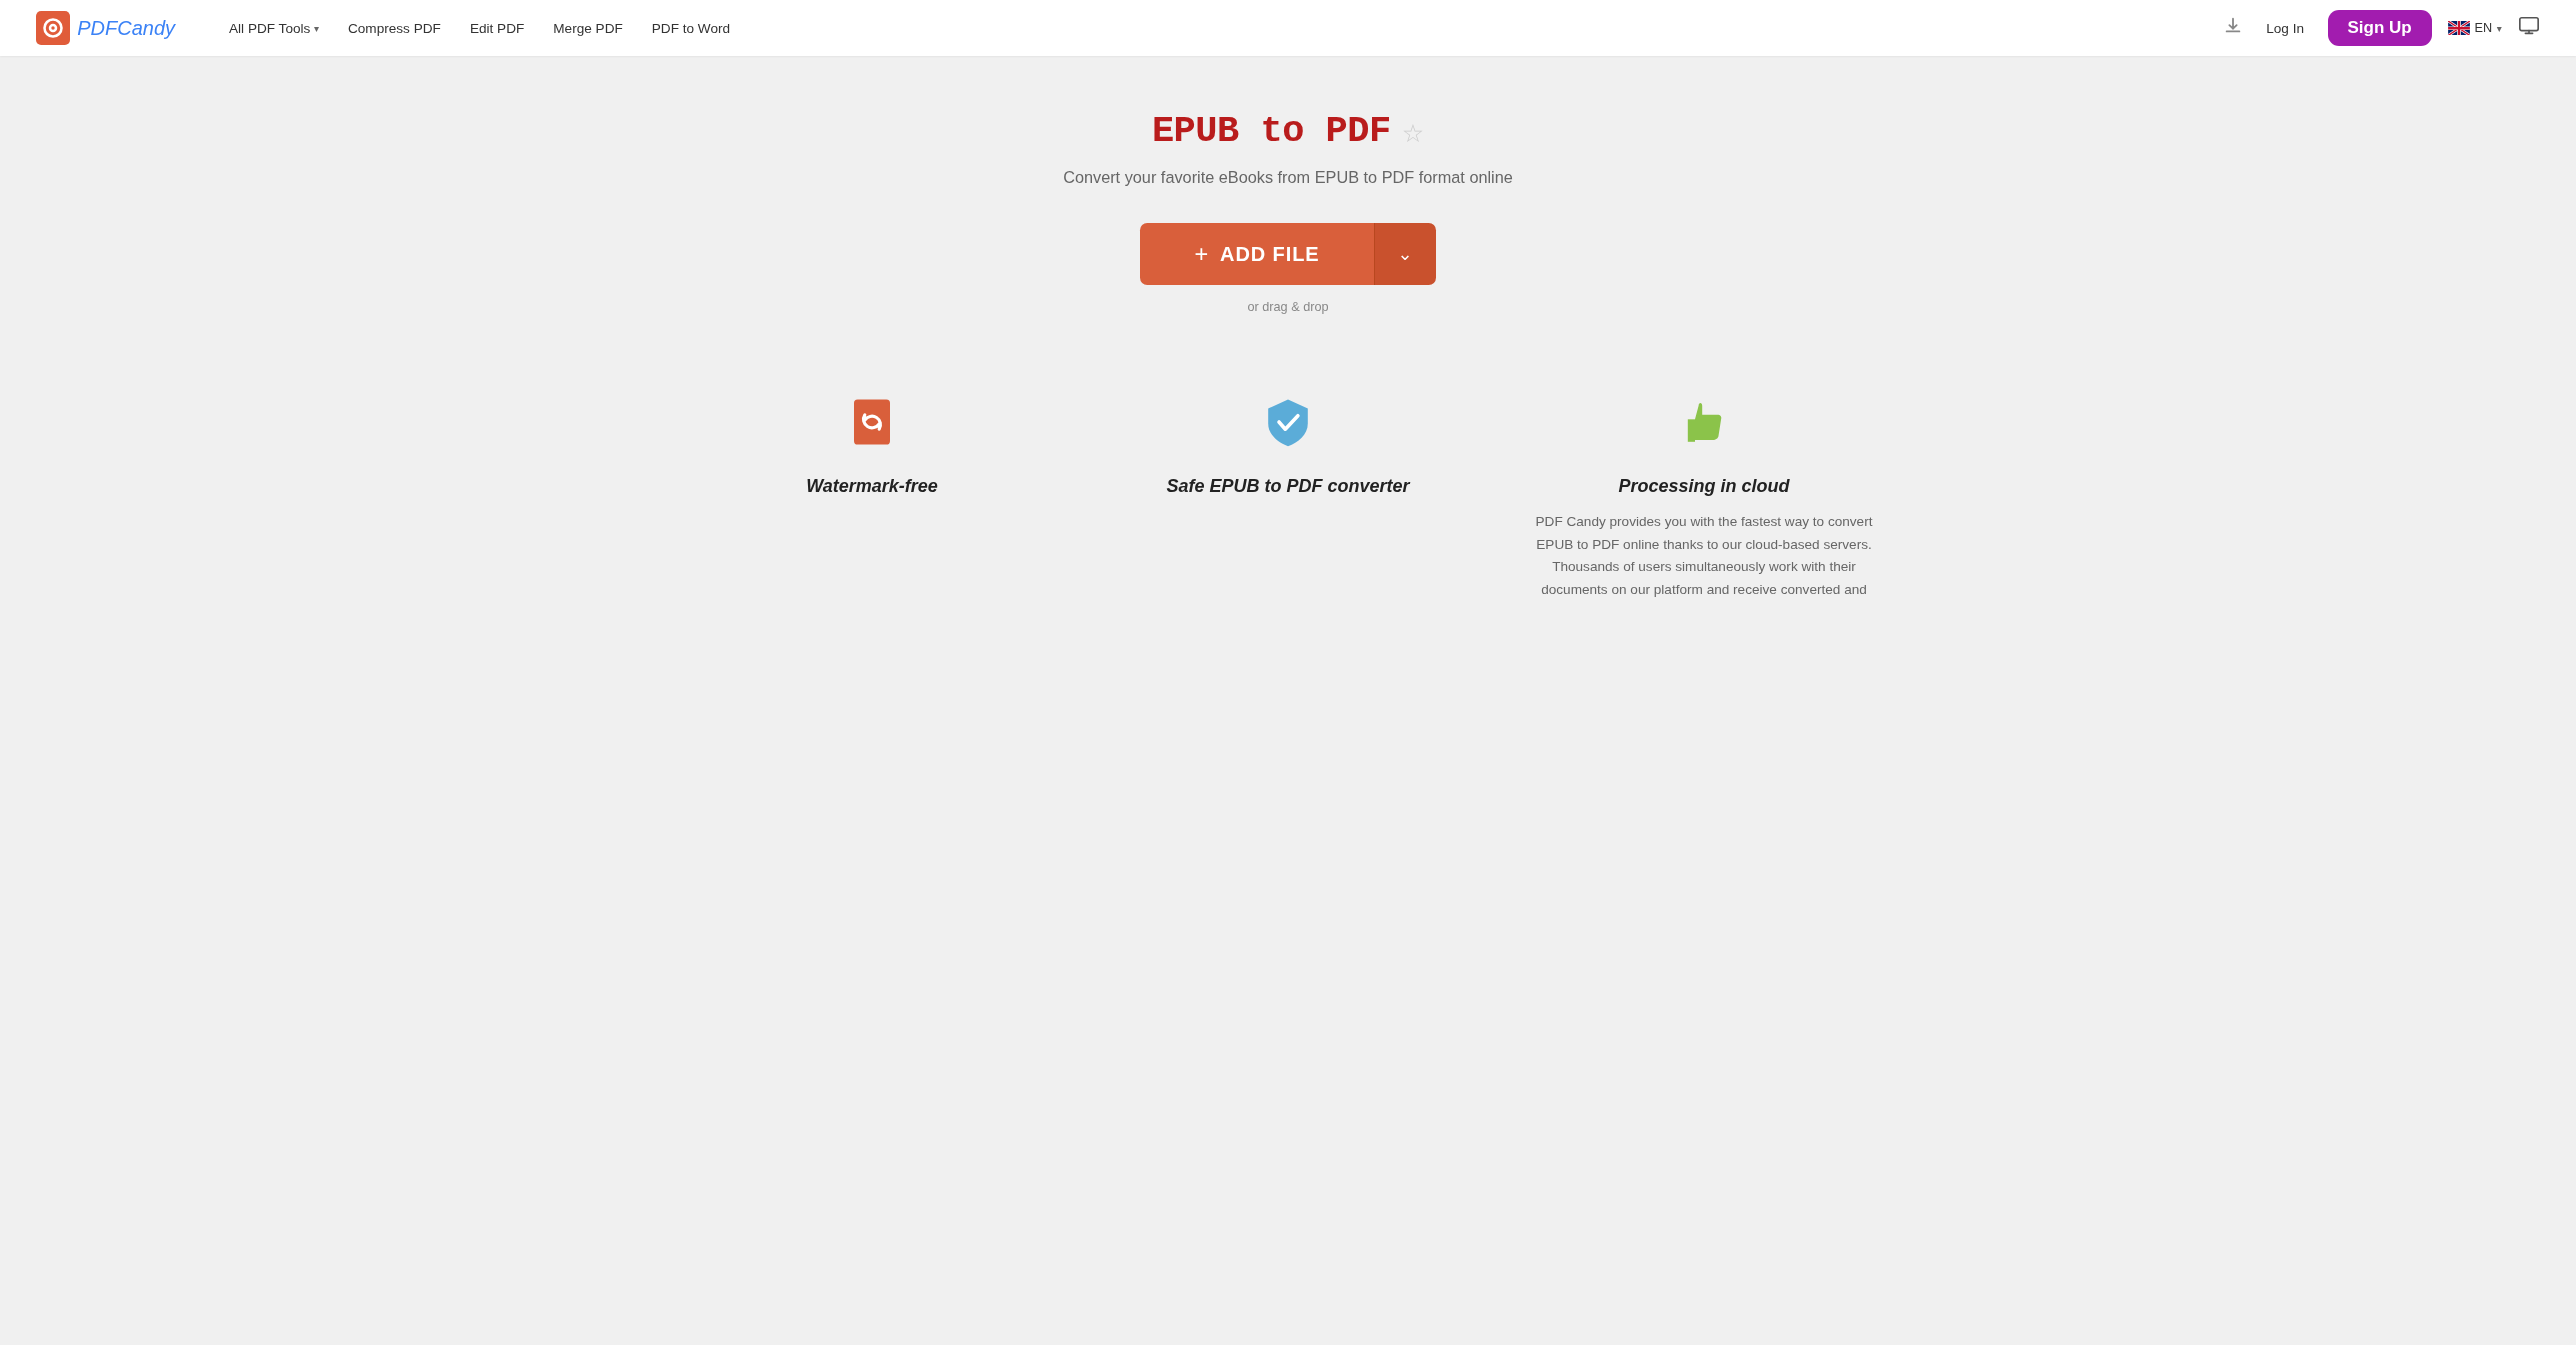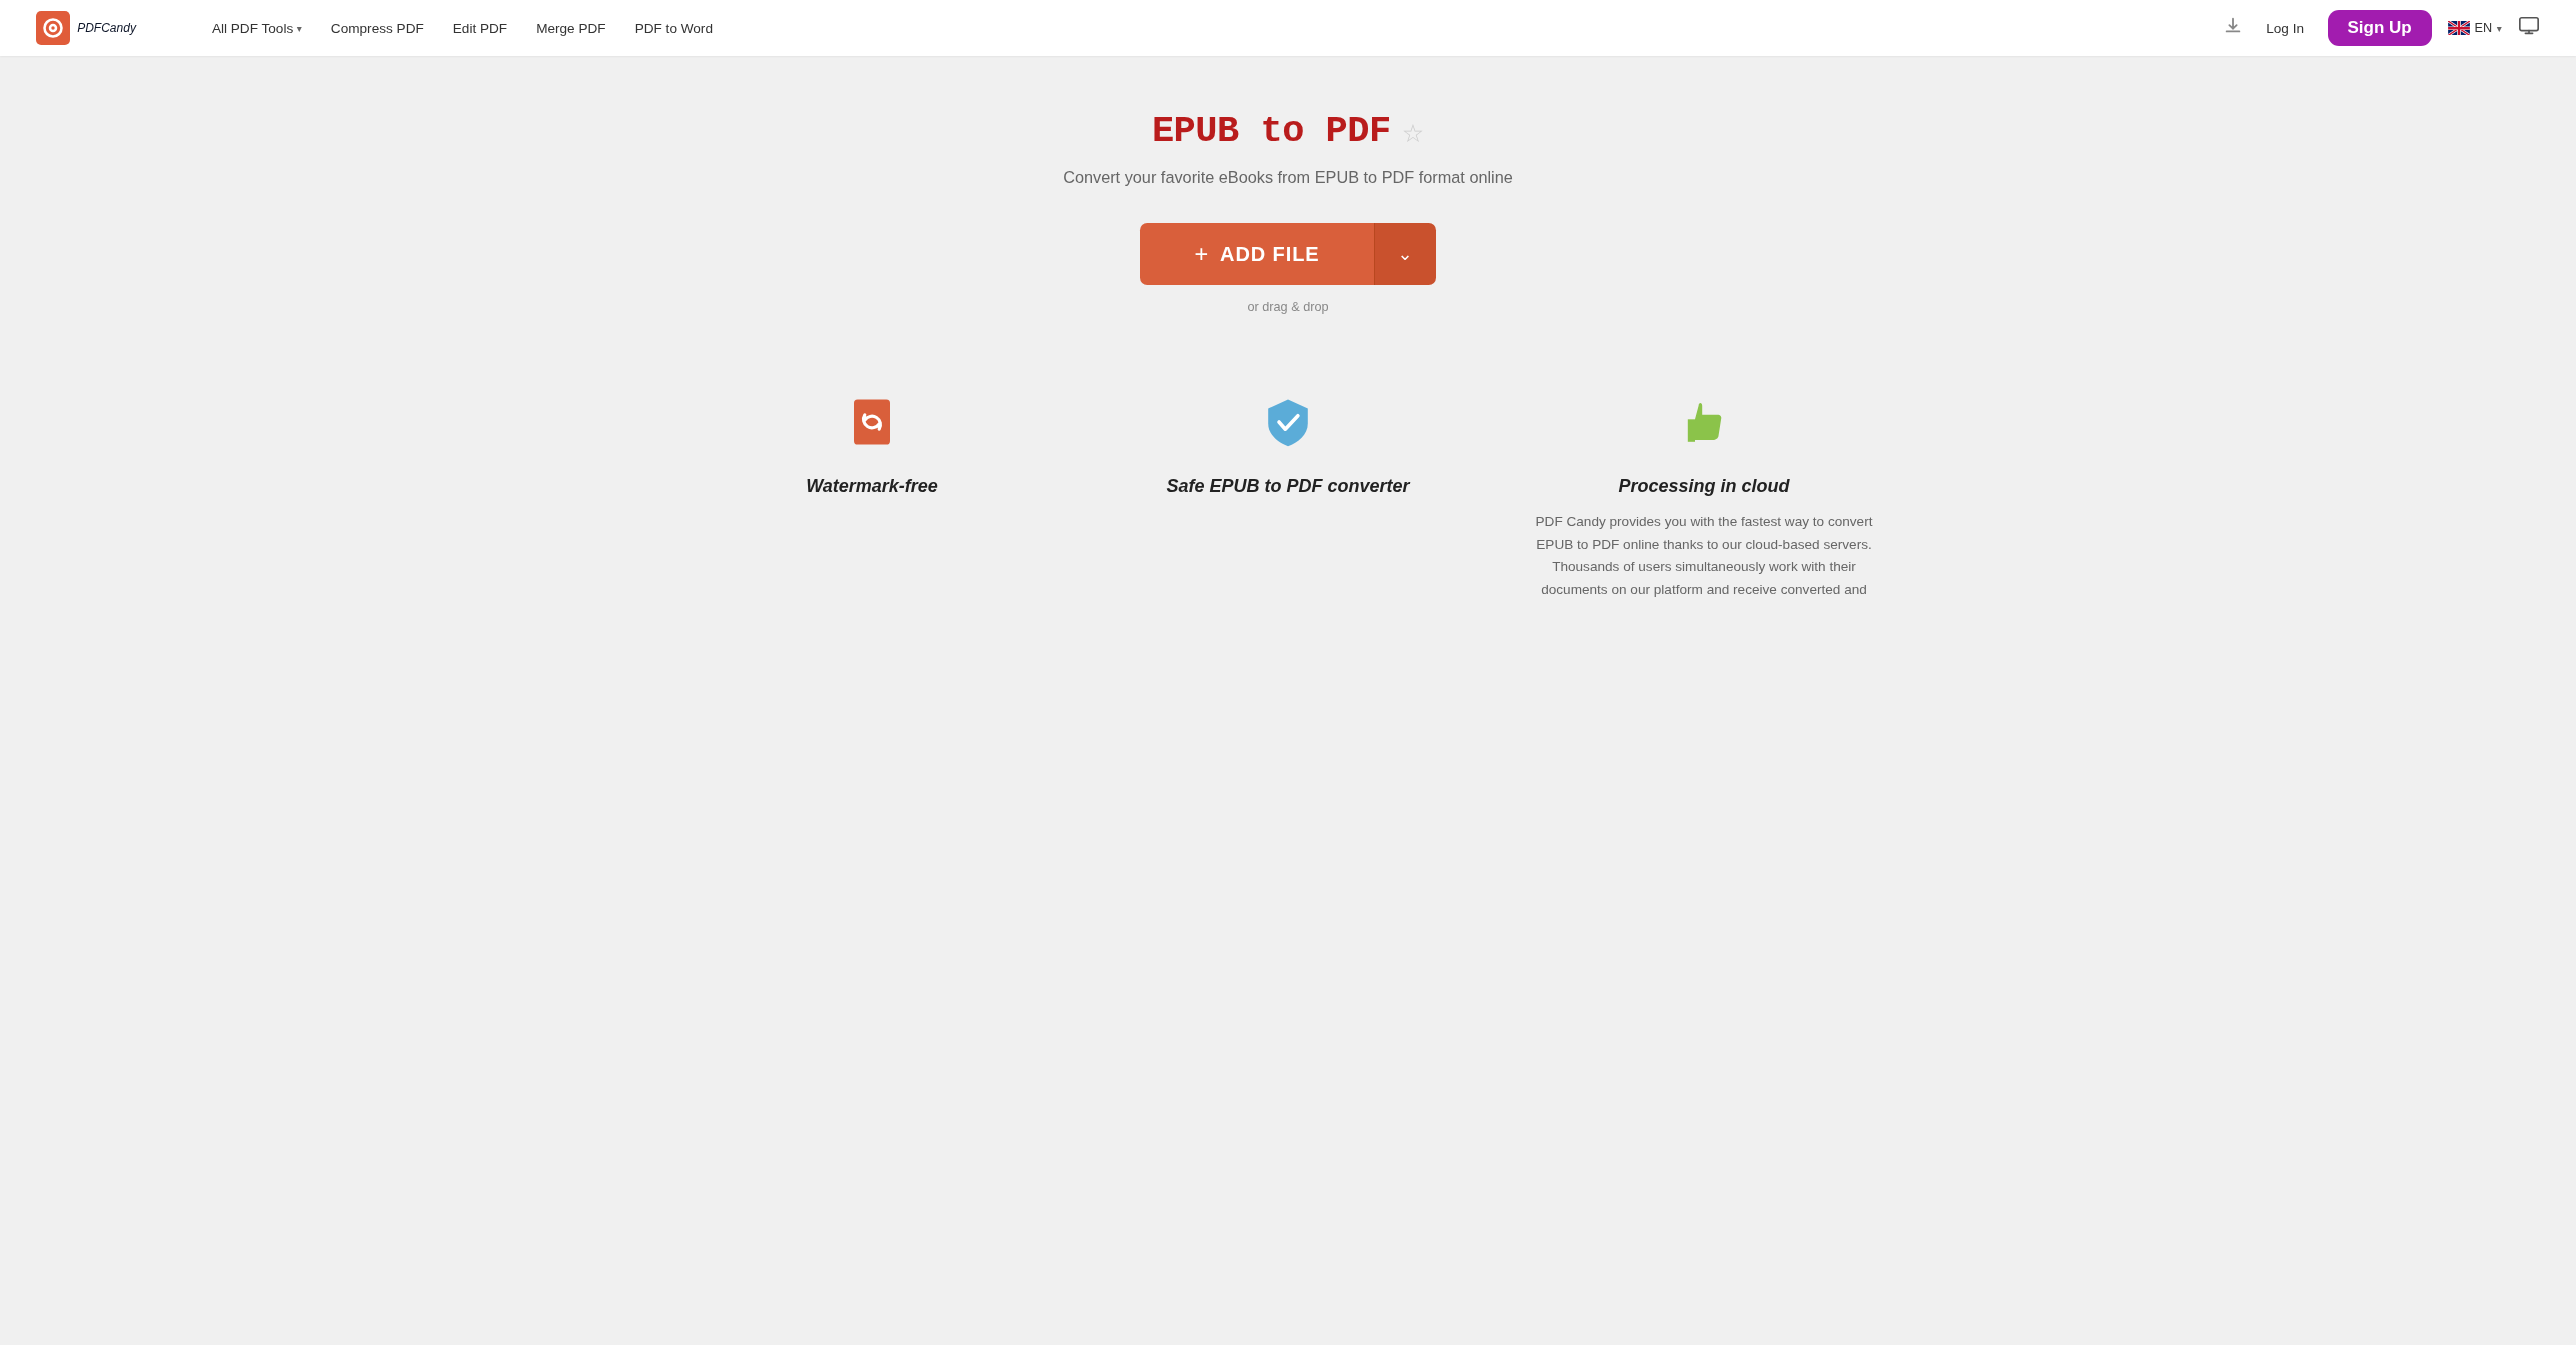--- a/index.html
+++ b/index.html
@@ -21,34 +21,34 @@
       align-items: center;
       gap: 7.2px;
       text-decoration: none;
       flex-shrink: 0;
     }
     .logo-icon {
       width: 34px;
       height: 34px;
     }
     .logo-text {
-      font-size: 12px;
+      font-size: 20px;
       font-weight: 700;
-      color: #0f172a;
+      color: #3b82f6;
       font-family: Arial, sans-serif;
     }
     .logo-text span {
       font-style: italic;
       font-weight: 400;
     }
     .nav {
       display: flex;
       align-items: center;
       gap: 29px;
-      margin-left: 76px;
+      margin-left: 54px;
       flex: 1;
     }
     .nav-item {
       font-size: 13.6px;
       color: #333;
       cursor: pointer;
       display: flex;
       align-items: center;
       gap: 3.6px;
       white-space: nowrap;

